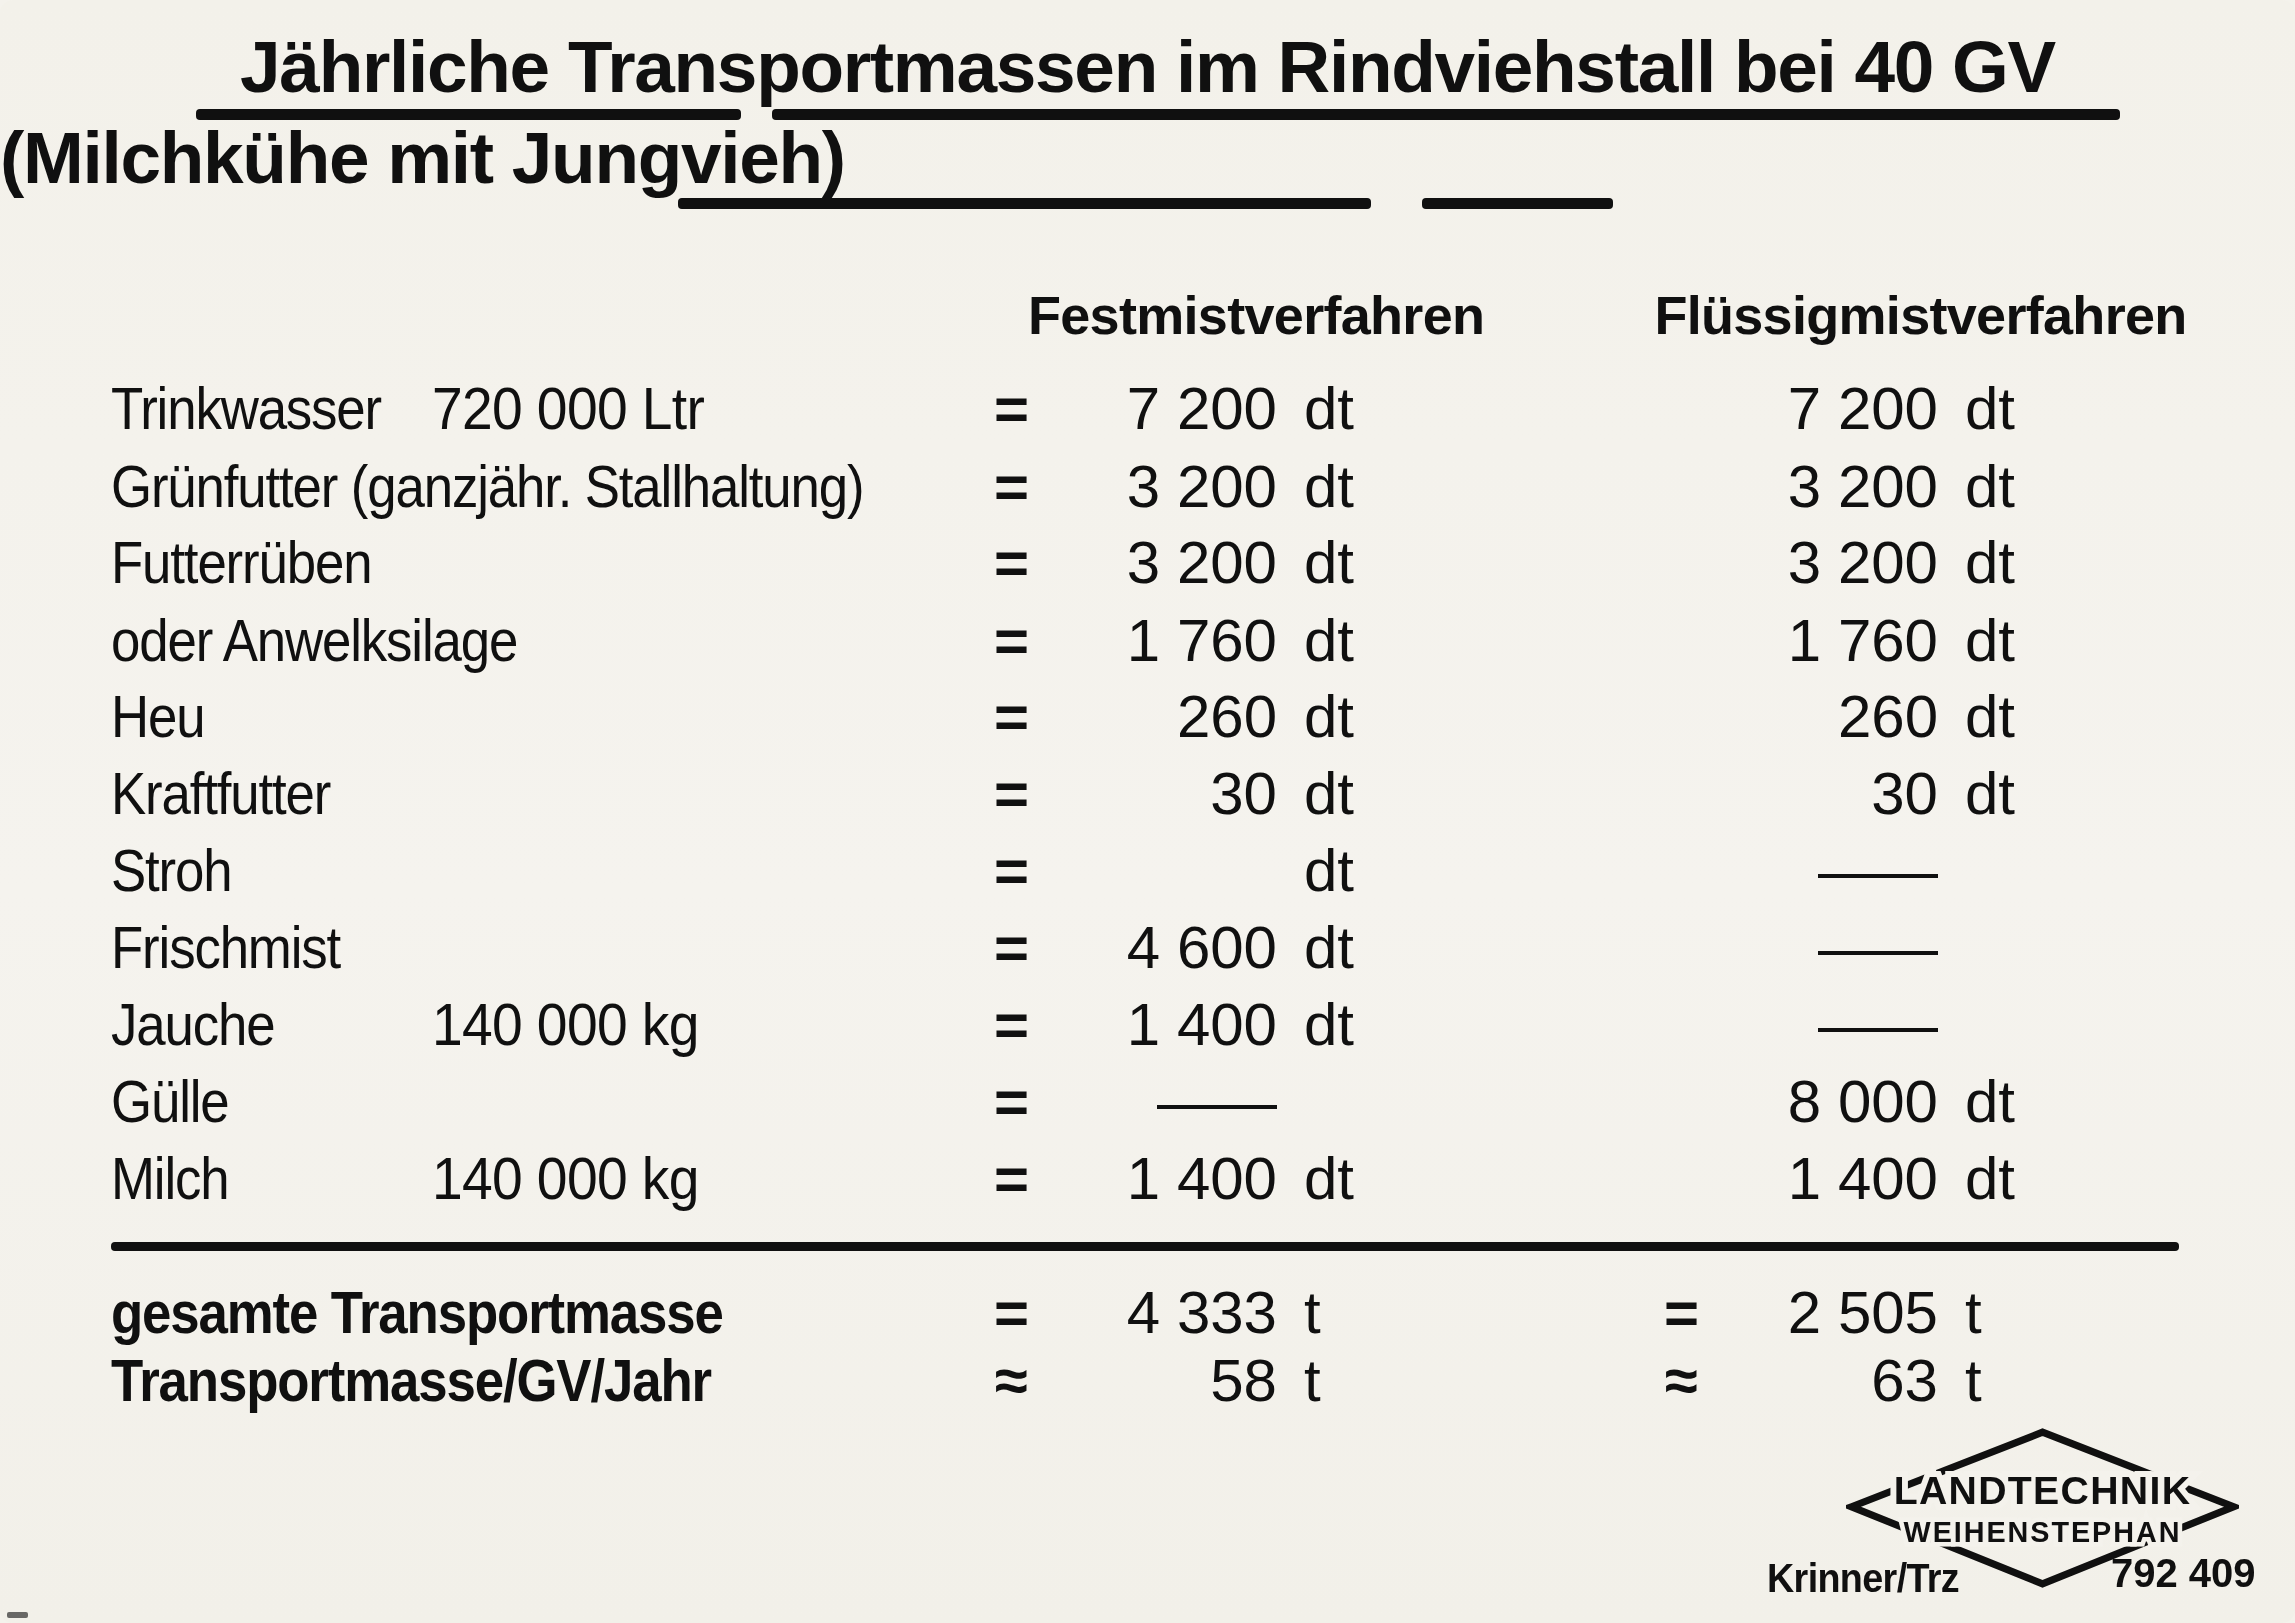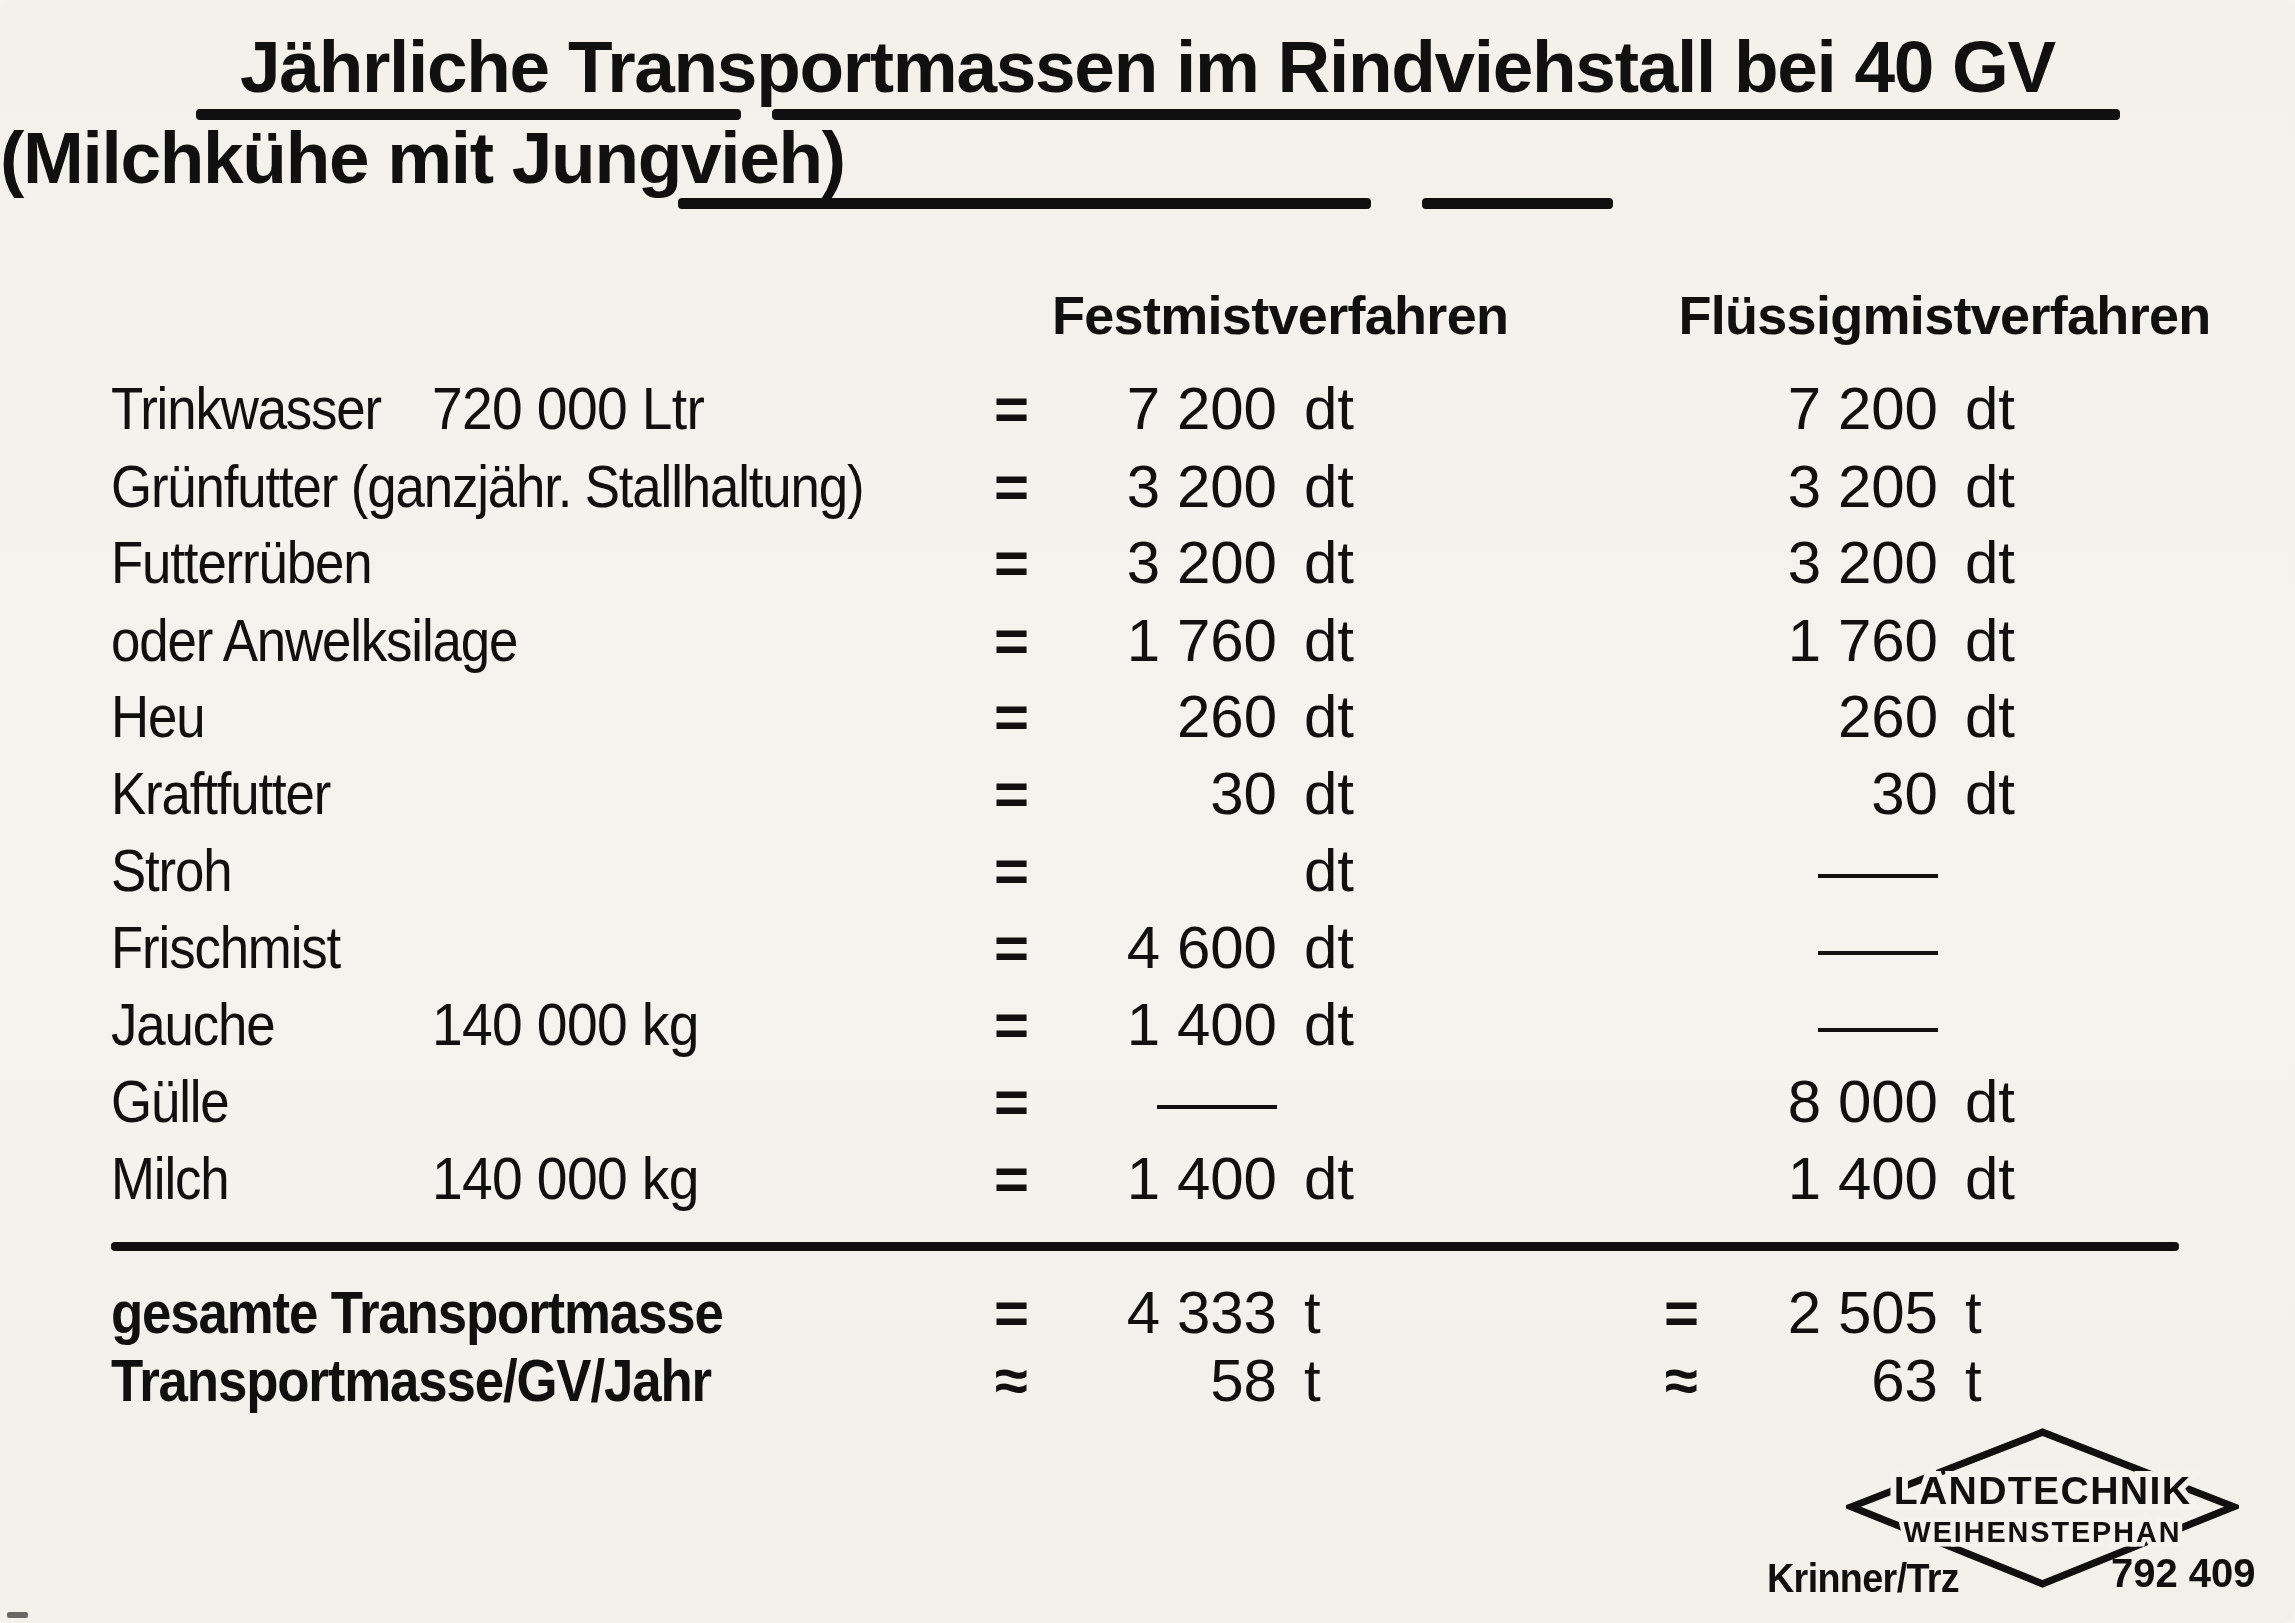--- a/index.html
+++ b/index.html
@@ -27,21 +27,20 @@
   .uline{position:absolute;background:#101010;border-radius:3.9px;}
   .u1a{left:196px;top:109px;width:545px;height:11px;}
   .u1b{left:772px;top:109px;width:1348px;height:11px;}
   .u2a{left:678px;top:198px;width:693px;height:10.5px;}
   .u2b{left:1422px;top:198px;width:191px;height:10.5px;}
 
   .colhead{
     position:absolute;top:288px;font-size:54px;line-height:1;
     letter-spacing:-0.7px;text-align:center;white-space:nowrap;font-weight:bold;
     font-stretch:condensed;
-    margin-left:24px;
   }
   .colhead.fest{left:1028px;width:452px;}
   .colhead.fluessig{left:1649px;width:543px;}
 
   .trow{position:absolute;left:0;width:2295px;height:77px;}
   .trow span{position:absolute;top:0;line-height:77px;white-space:nowrap;}
   .c-label{left:111px;font-size:60px;letter-spacing:-1.3px;transform:scaleX(.88);transform-origin:0 50%;}
   .c-qty{left:432px;font-size:60px;letter-spacing:-0.7px;transform:scaleX(.92);transform-origin:0 50%;}
   .c-eq{left:979px;width:65px;text-align:center;font-size:60px;font-weight:bold;}
   .c-fm{left:943px;width:334px;text-align:right;font-size:60px;}

